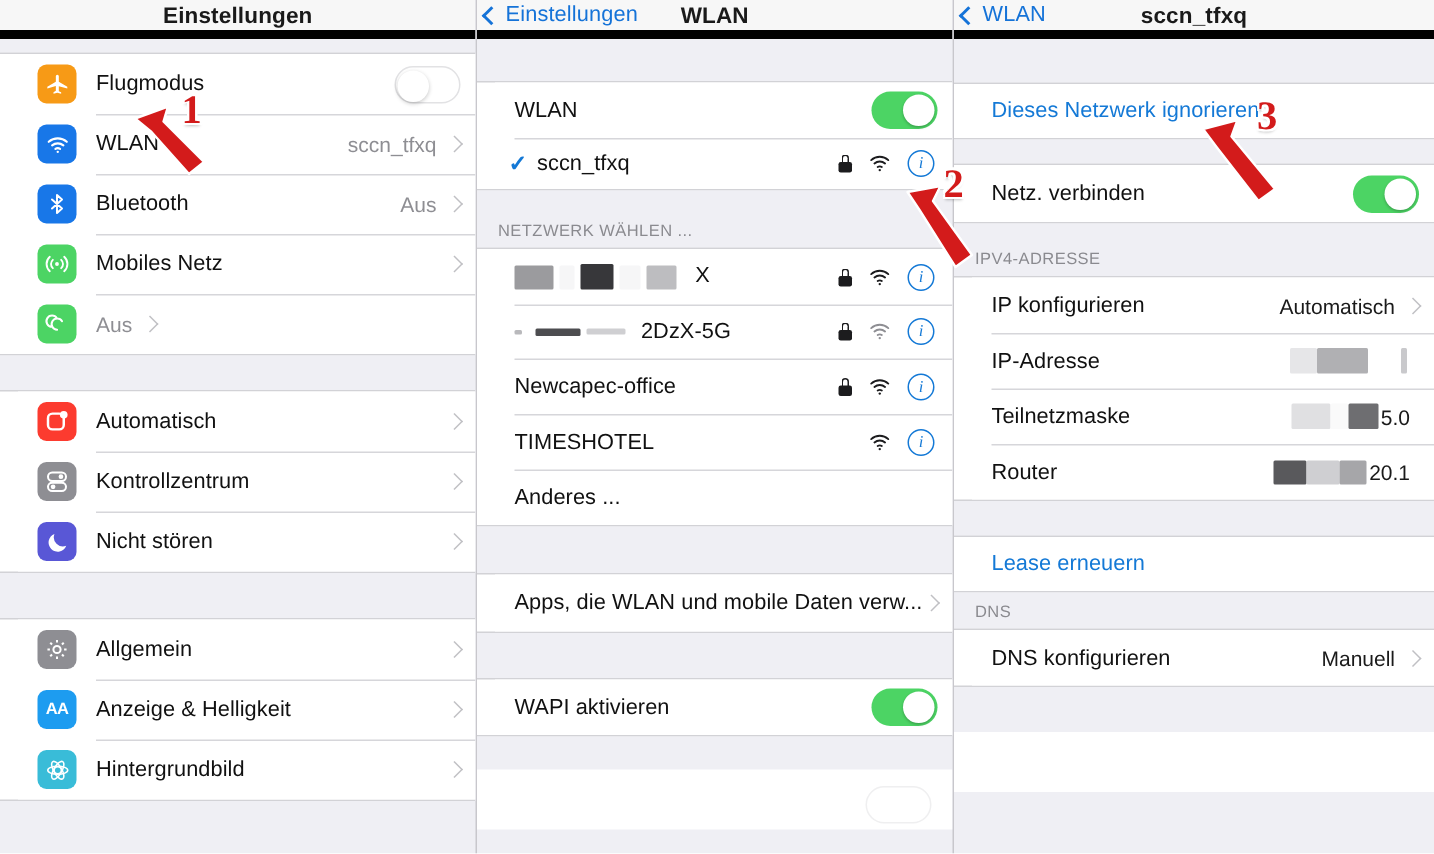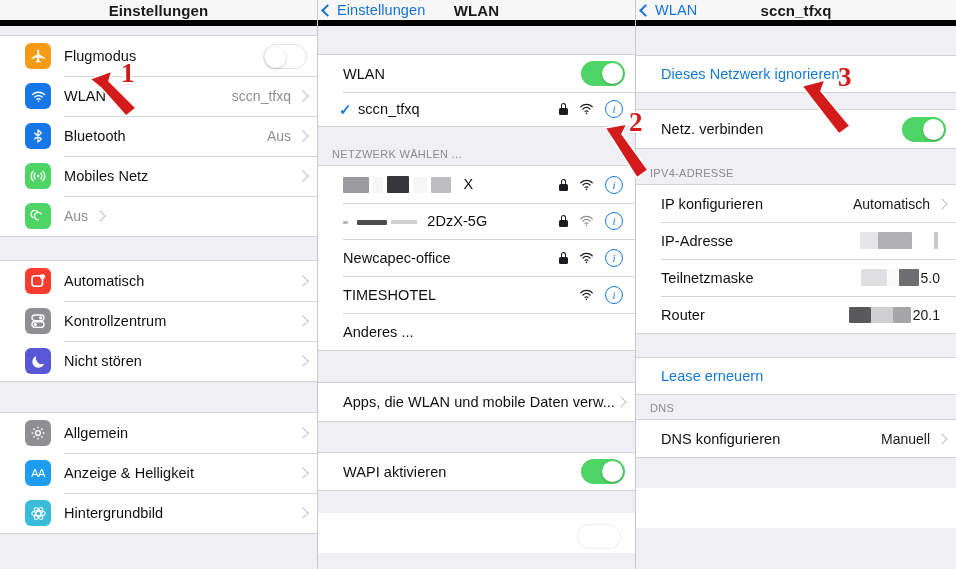--- a/index.html
+++ b/index.html
@@ -228,21 +228,21 @@
         <div class="app-icon" style="background:#8e8e93">
           <svg width="18" height="18" viewBox="0 0 24 24" fill="none" stroke="#fff" stroke-width="1.8">
               <circle cx="12" cy="12" r="3.2"></circle>
               <path d="M12 3.5v2.2M12 18.3v2.2M20.5 12h-2.2M5.7 12H3.5M18 6l-1.6 1.6M7.6 16.4 6 18M18 18l-1.6-1.6M7.6 7.6 6 6"></path>
             </svg>
         </div>
         <div class="row-label">Allgemein</div>
         <div class="chev"></div>
       </div>
       <div class="row inset-sep">
-        <div class="app-icon" style="background:#1d9cf0;font-size:11px;font-weight:normal;letter-spacing:-.5px">AA</div>
+        <div class="app-icon" style="background:#1d9cf0;font-size:11px;font-weight:bold;letter-spacing:-.5px">AA</div>
         <div class="row-label">Anzeige &amp; Helligkeit</div>
         <div class="chev"></div>
       </div>
       <div class="row inset-sep">
         <div class="app-icon" style="background:#39bcd8">
           <svg width="19" height="19" viewBox="0 0 24 24" fill="none" stroke="#fff" stroke-width="1.3">
               <circle cx="12" cy="12" r="3"></circle>
               <ellipse cx="12" cy="12" rx="8.4" ry="3.4"></ellipse>
               <ellipse cx="12" cy="12" rx="8.4" ry="3.4" transform="rotate(60 12 12)"></ellipse>
               <ellipse cx="12" cy="12" rx="8.4" ry="3.4" transform="rotate(120 12 12)"></ellipse>

